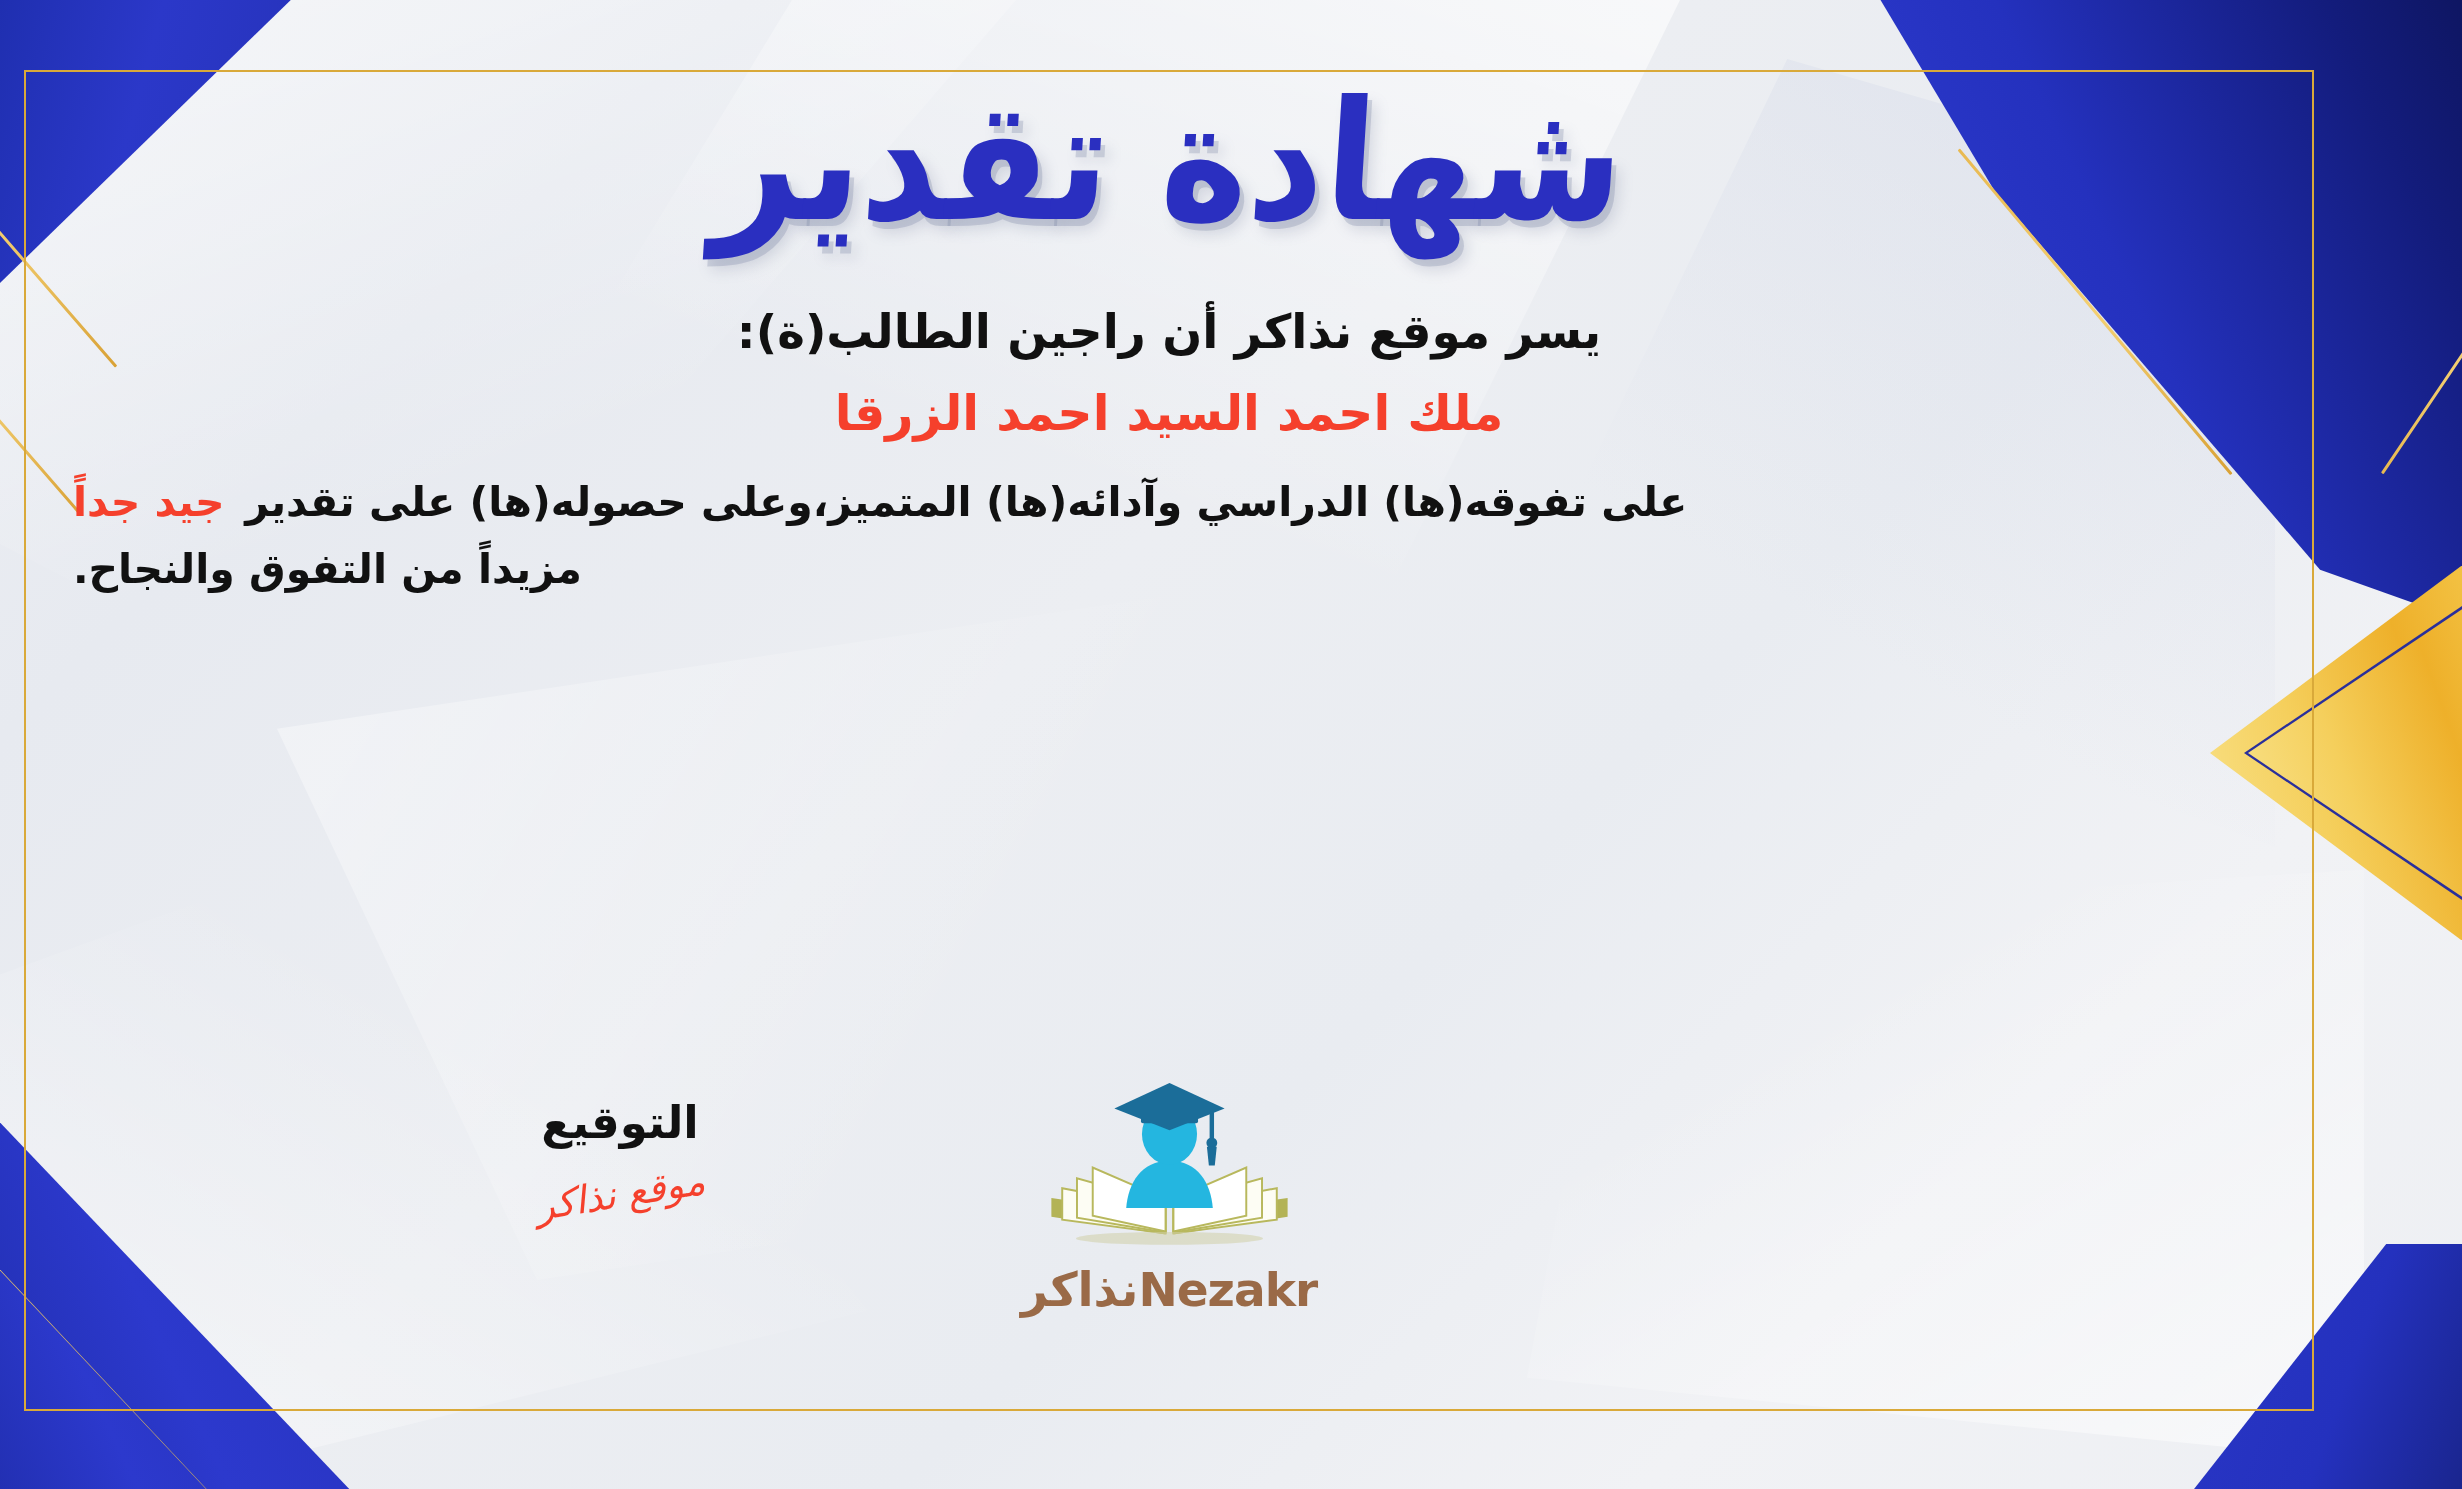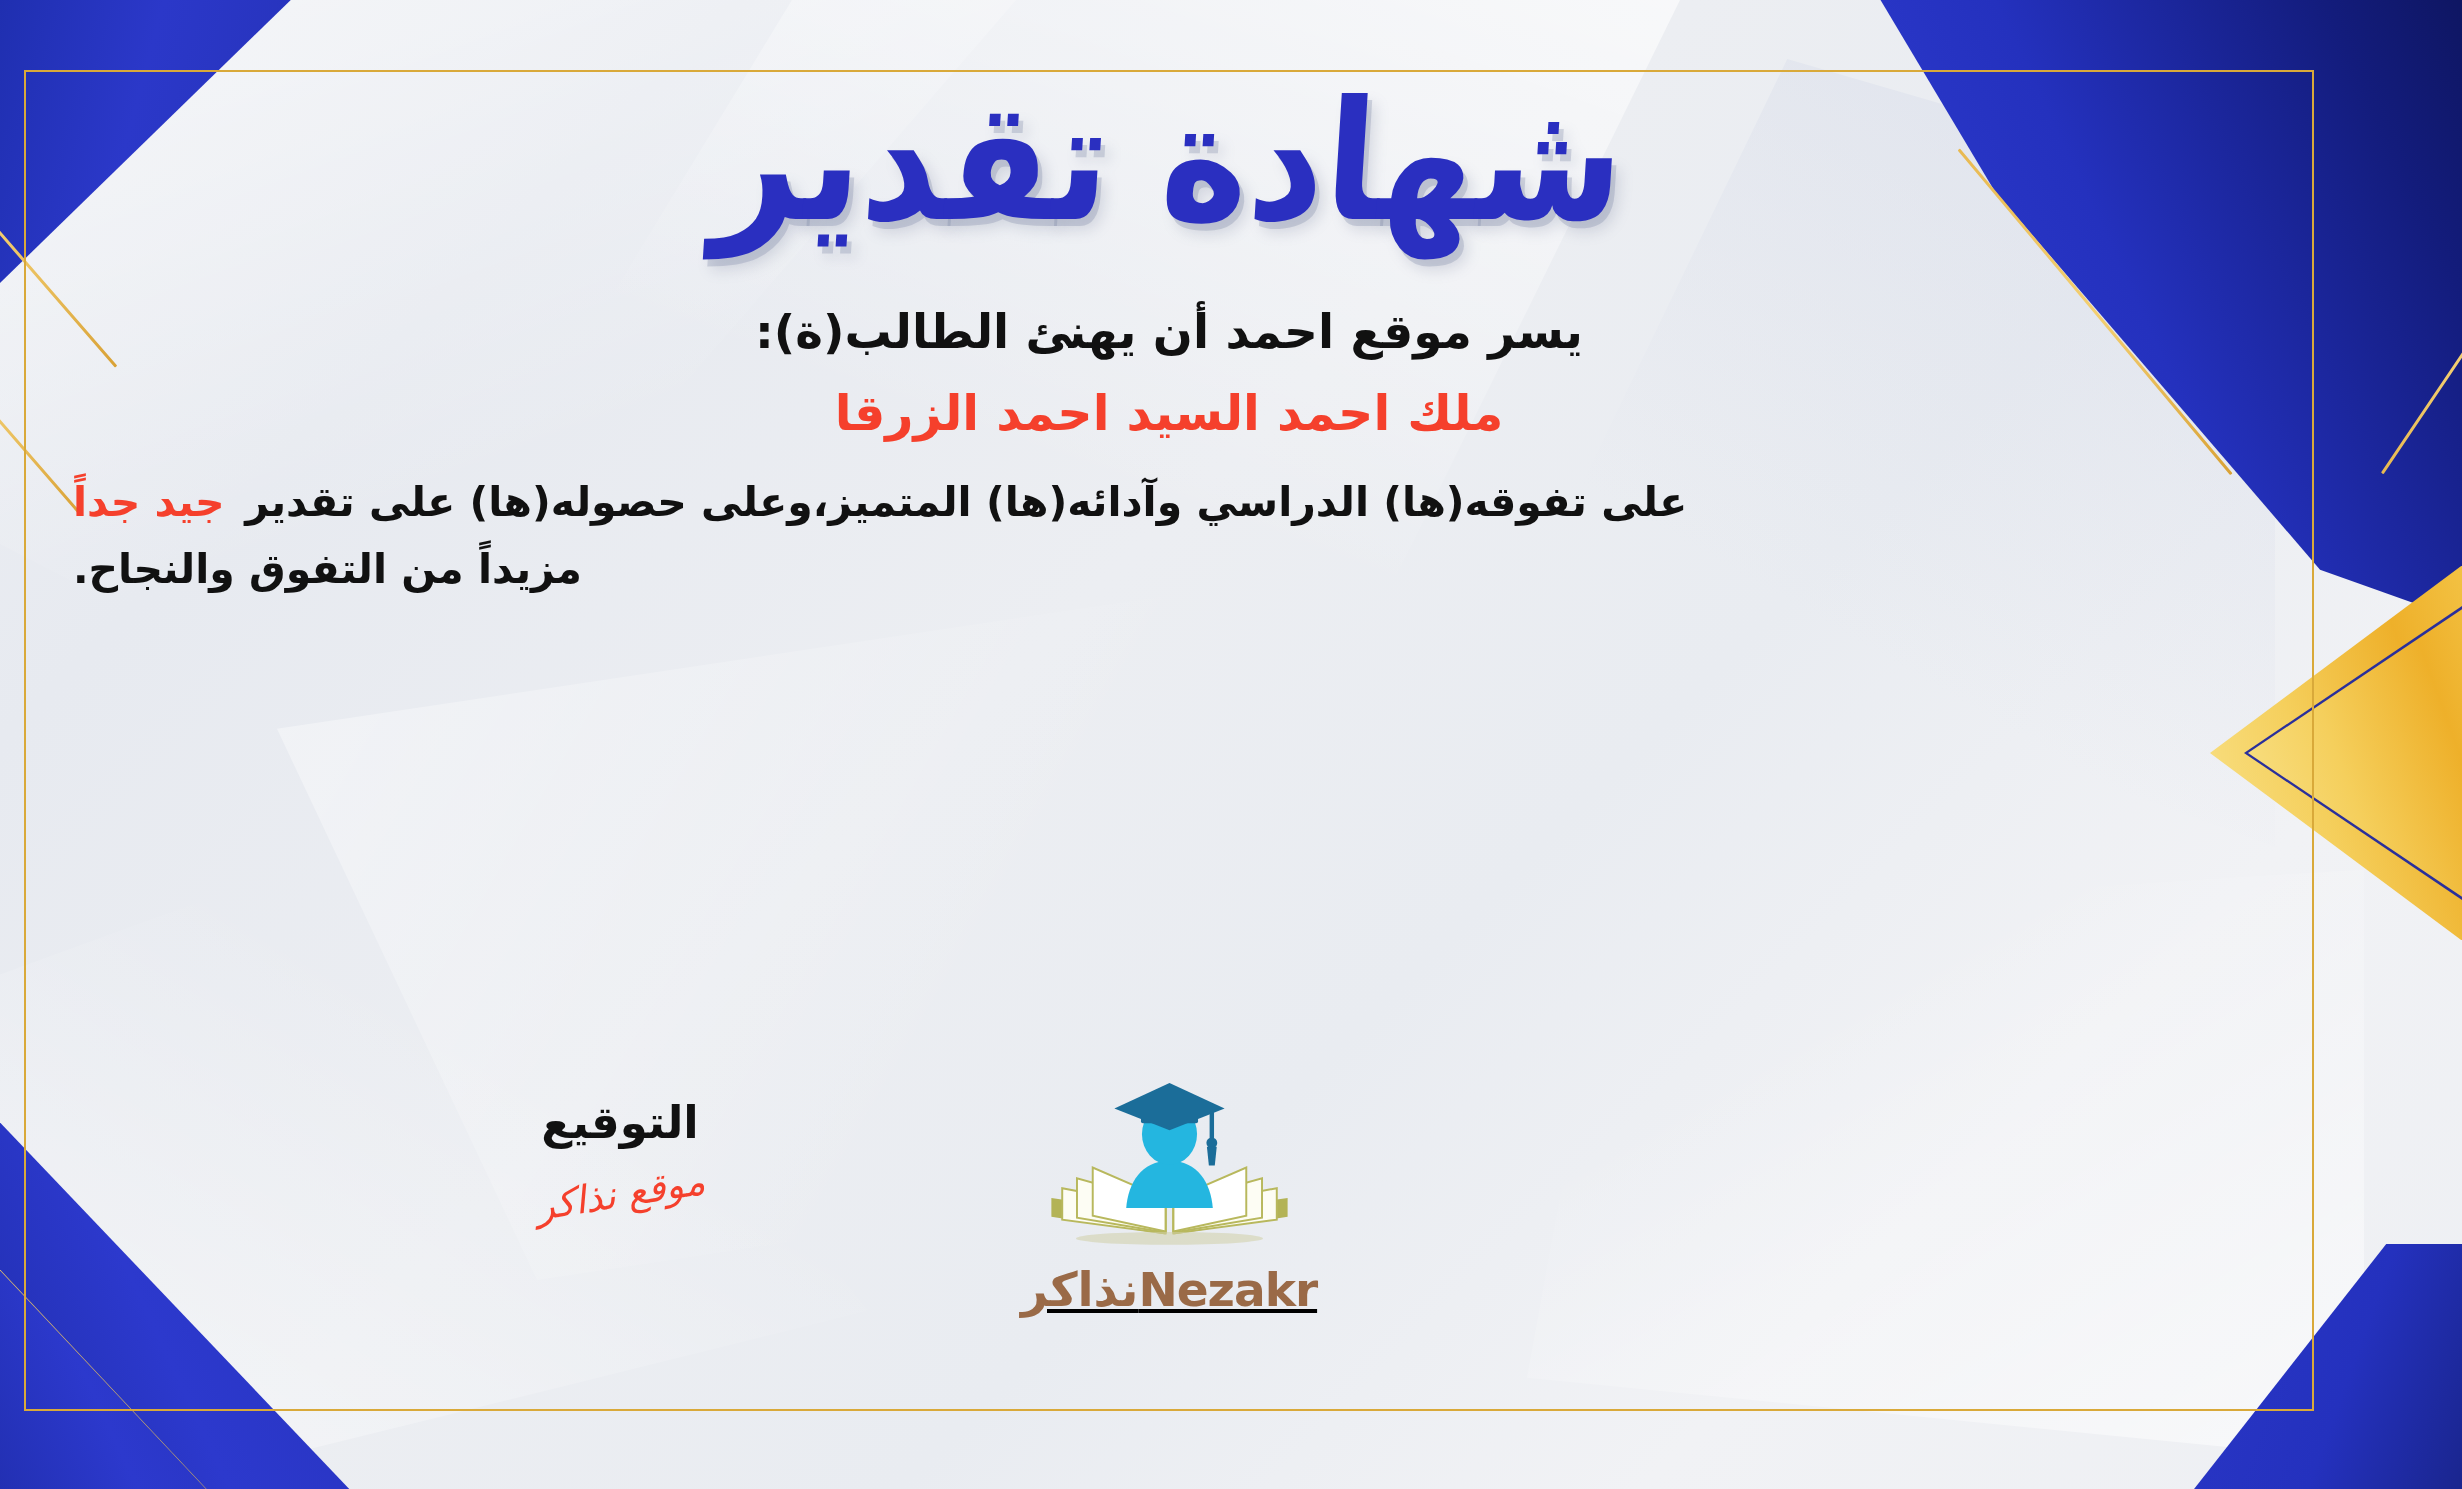--- a/index.html
+++ b/index.html
@@ -264,21 +264,20 @@
     letter-spacing: 1px;
   }
 
   .logo-block {
     position: absolute;
     left: 50%;
     transform: translateX(-50%);
     top: 0;
     width: 443px;
     text-align: center;
-    text-decoration: underline;
   }
   .logo-art { width: 276px; height: 187px; display: inline-block; }
   .logo-word {
     margin-top: -3px;
     font-size: 47px;
     font-weight: bold;
     color: #9a6a47;
     letter-spacing: -1px;
     white-space: nowrap;
     font-family: "DejaVu Sans", "Liberation Sans", sans-serif;
@@ -328,21 +327,21 @@
   <div class="corner corner-br">
     <div class="br-blue"></div>
   </div>
 
   <div class="gold-frame"></div>
 
   <div class="content">
 
     <div class="cert-title">شهادة تقدير</div>
 
-    <div class="congrats-line">يسر موقع احمد أن يهنئ الطالب(ة):</div>
+    <div class="congrats-line">يسر موقع نذاكر أن راجين الطالب(ة):</div>
 
     <div class="student-name">ملك احمد السيد احمد الزرقا</div>
 
     <div class="body-block">
 
       <span class="body-line">
         <span>على تفوقه(ها) الدراسي وآدائه(ها) المتميز،وعلى حصوله(ها) على تقدير</span><span class="gap-s"></span><span class="hl">جيد جداً</span>
       </span>
 
 

